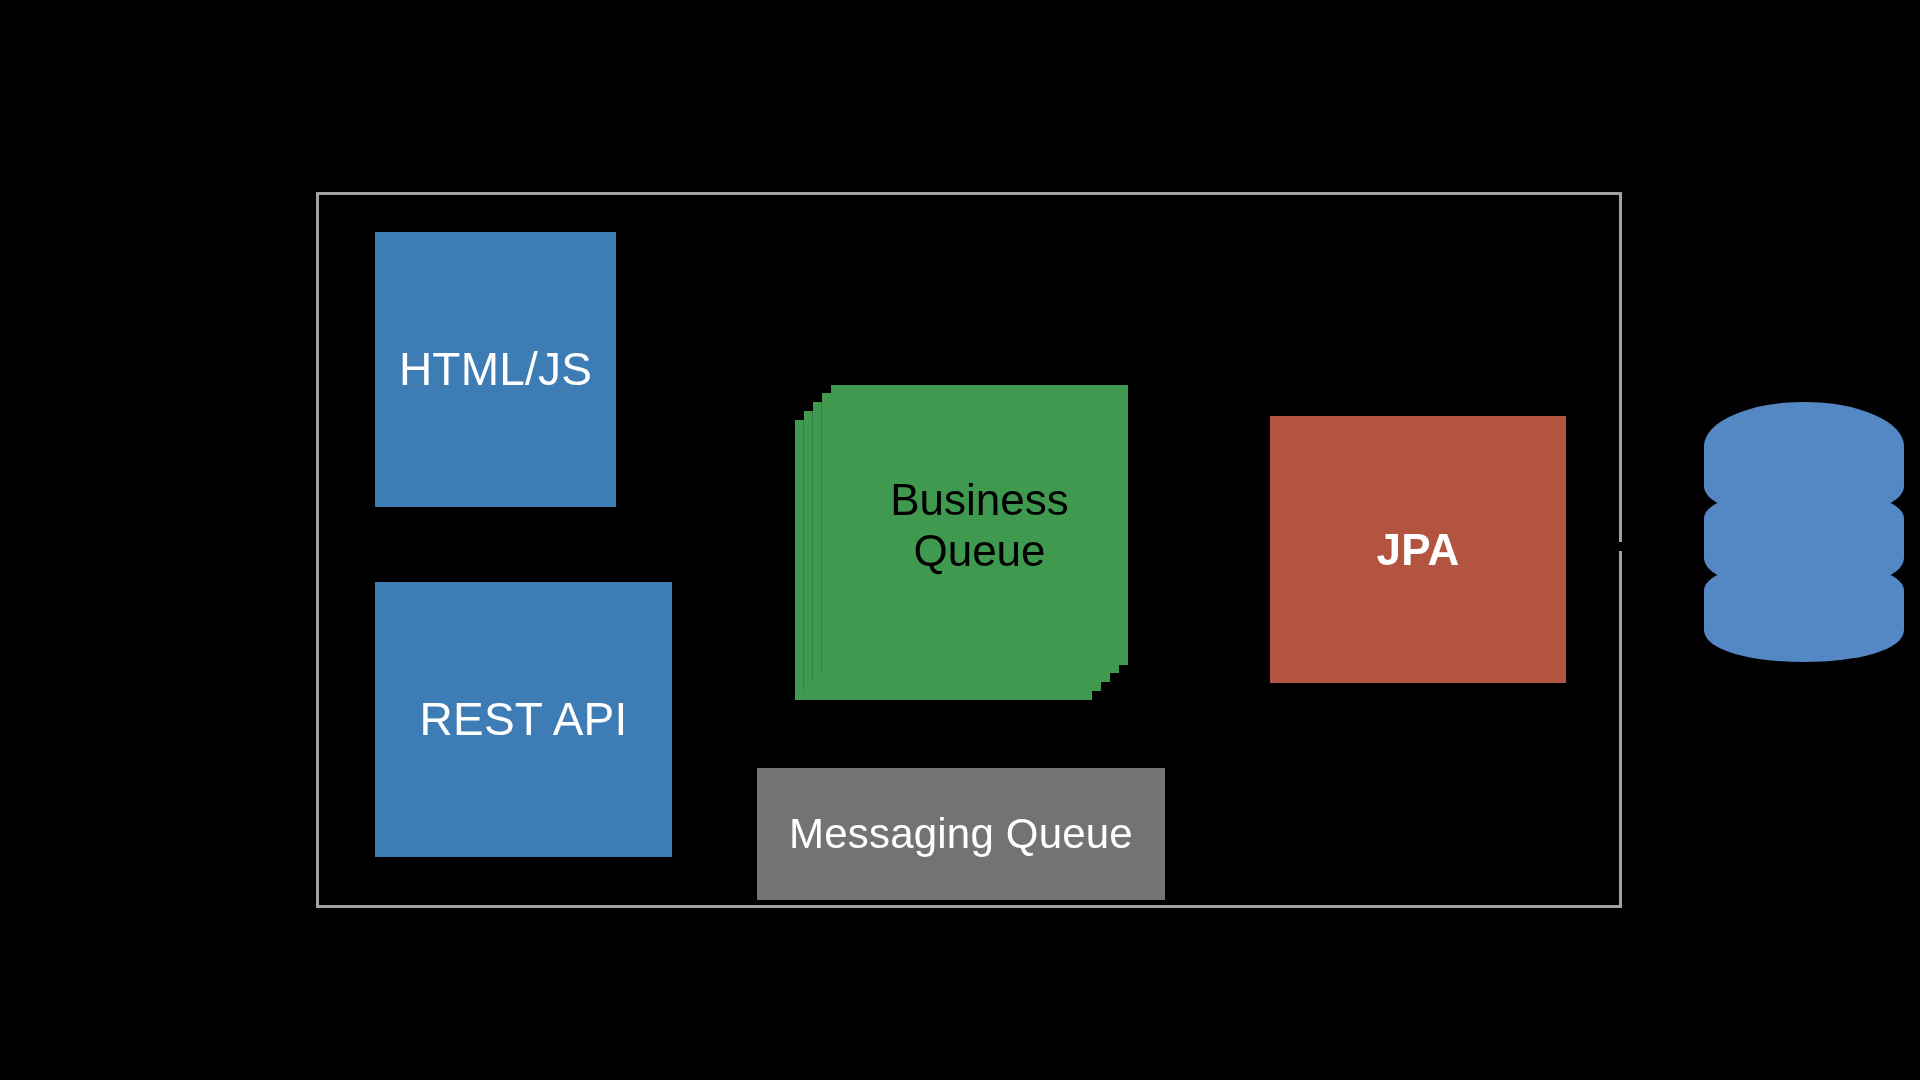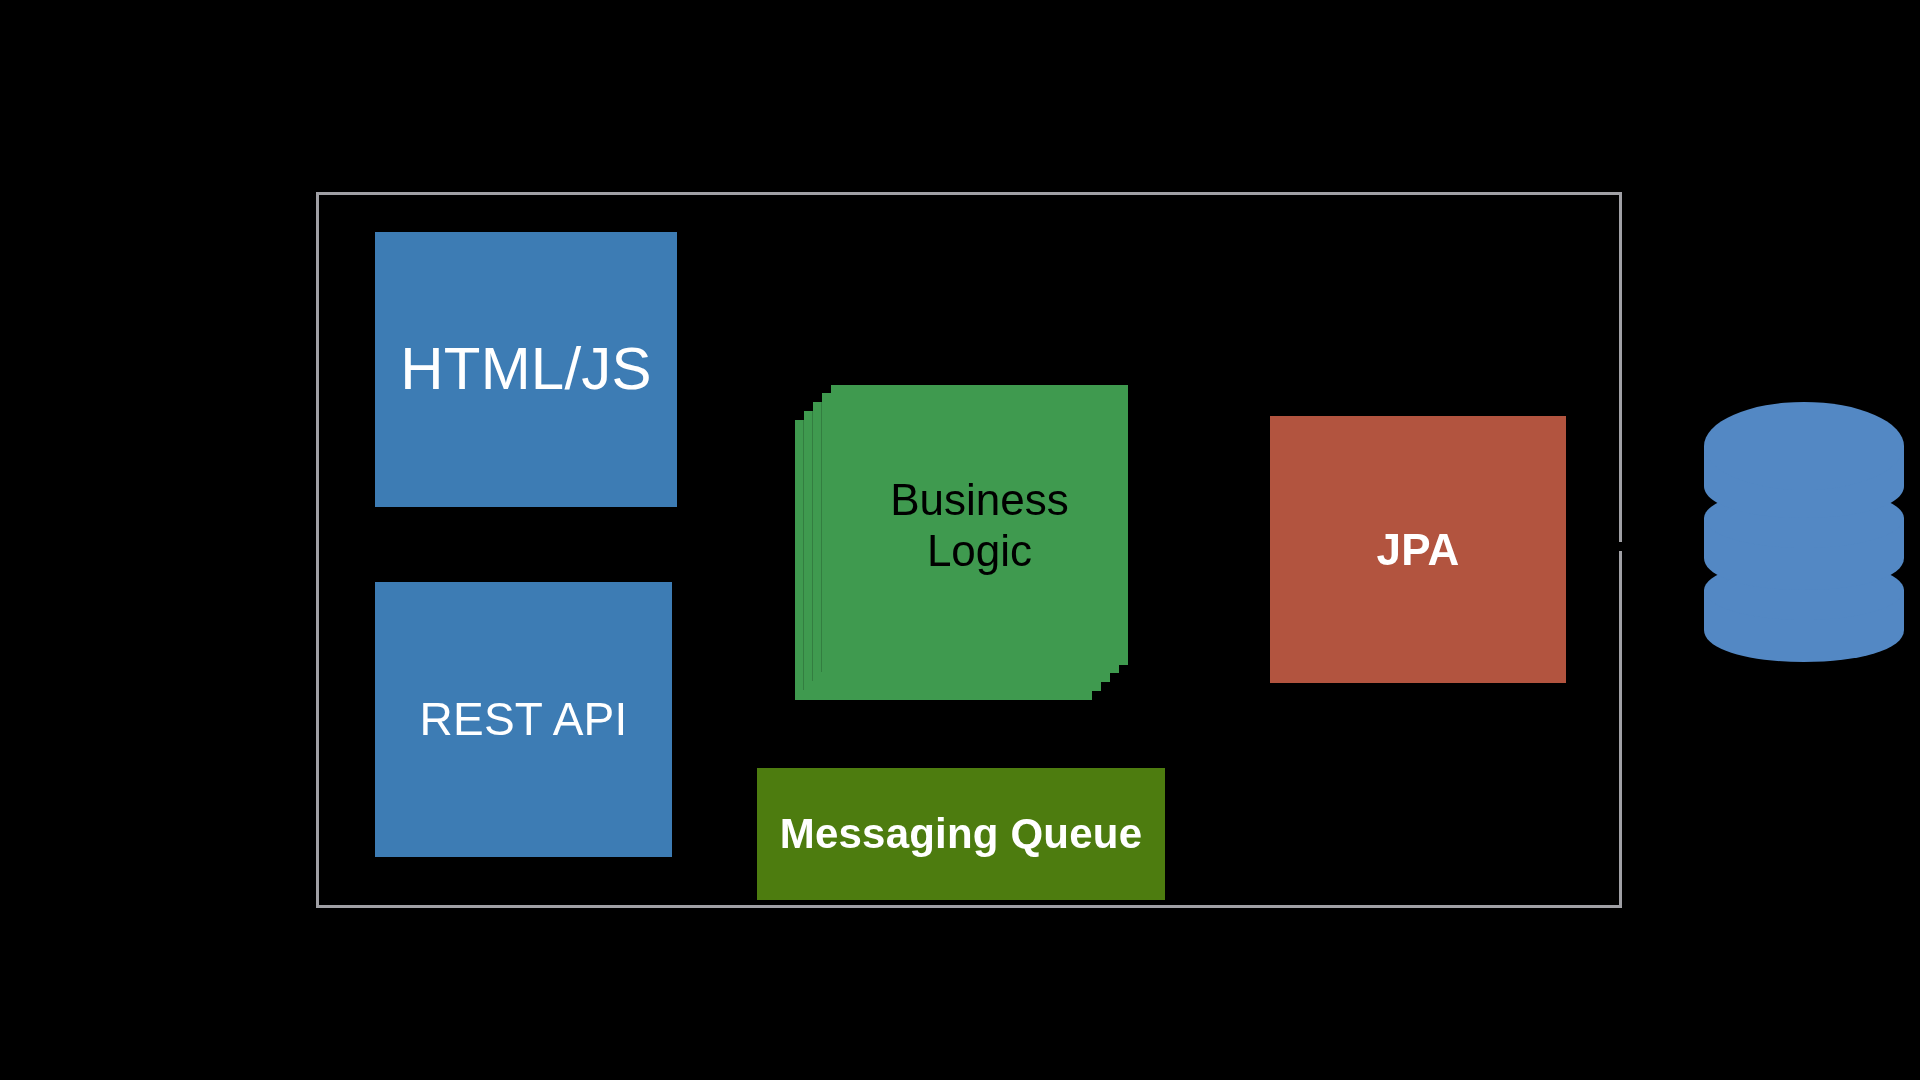--- a/index.html
+++ b/index.html
@@ -53,27 +53,27 @@
     justify-content: center;
     color: #ffffff;
     text-align: center;
     line-height: 1.18;
     letter-spacing: 0.2px;
     font-weight: 400;
   }
 
   .node-blue   { background: #3d7cb4; }
   .node-red    { background: #b2543f; }
-  .node-olive  { background: #4d7c0f; font-weight: bold; }
+  .node-olive  { background: #737373; }
 
   
   #html-js {
     left: 375px; top: 232px;
-    width: 302px; height: 275px;
-    font-size: 60px;
+    width: 241px; height: 275px;
+    font-size: 46px;
   }
   #rest-api {
     left: 375px; top: 582px;
     width: 297px; height: 275px;
     font-size: 46px;
   }
 
   
   #business-logic-stack {
     position: absolute;
@@ -146,21 +146,21 @@
   </div>
 
   <div id="business-logic-stack">
     <div class="stack-sheet s0 sep"></div>
     <div class="stack-sheet s1 sep"></div>
     <div class="stack-sheet s2 sep"></div>
     <div class="stack-sheet s3 sep"></div>
     <div class="stack-sheet s4">
       <span>
         <span>Business</span><br>
-        <span>Logic</span>
+        <span>Queue</span>
       </span>
     </div>
   </div>
 
   <div class="node node-olive" id="messaging-queue">
     <span>Messaging Queue</span>
   </div>
 
   <div class="node node-red" id="jpa">
     <span>JPA</span>

